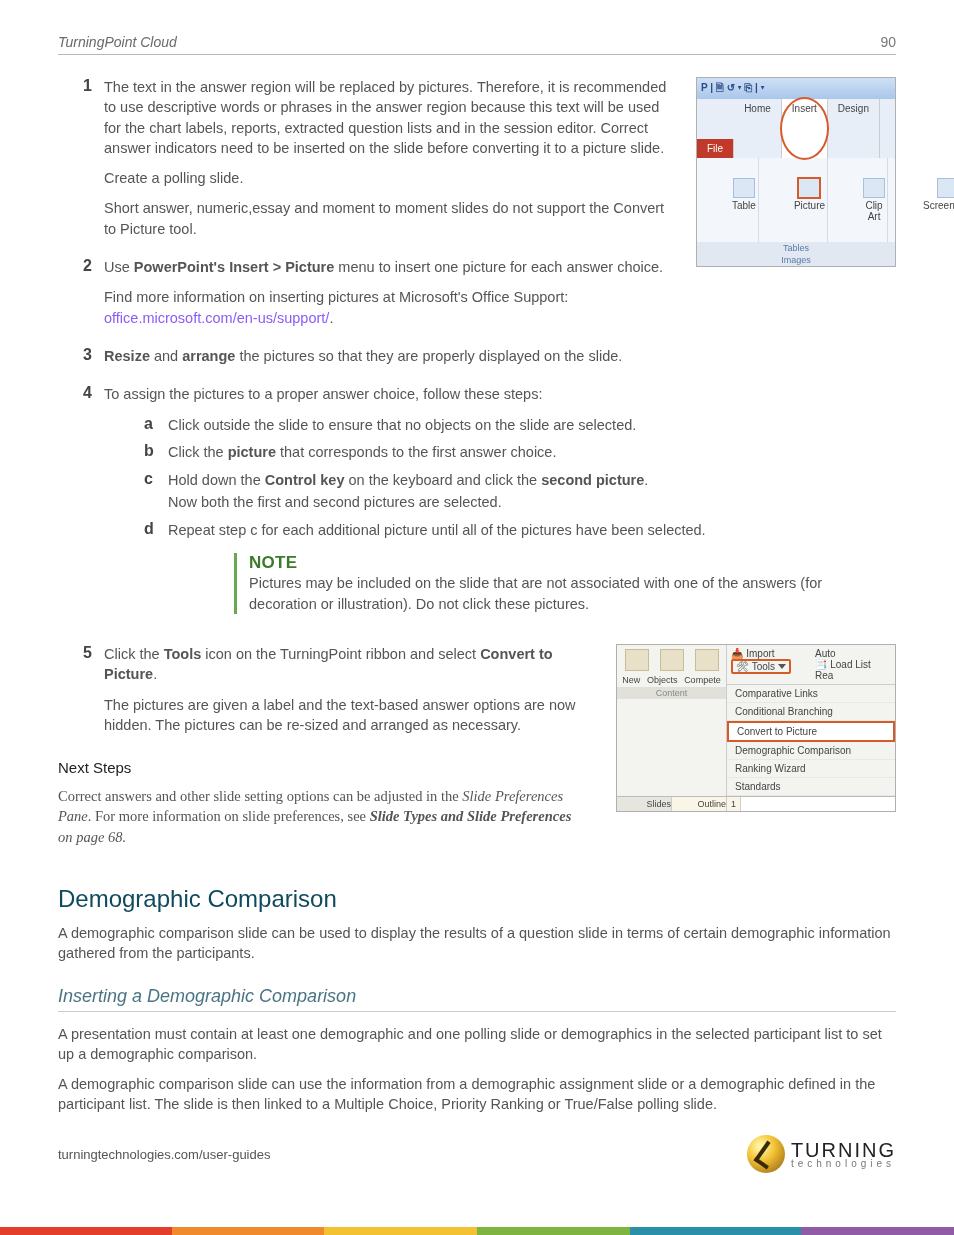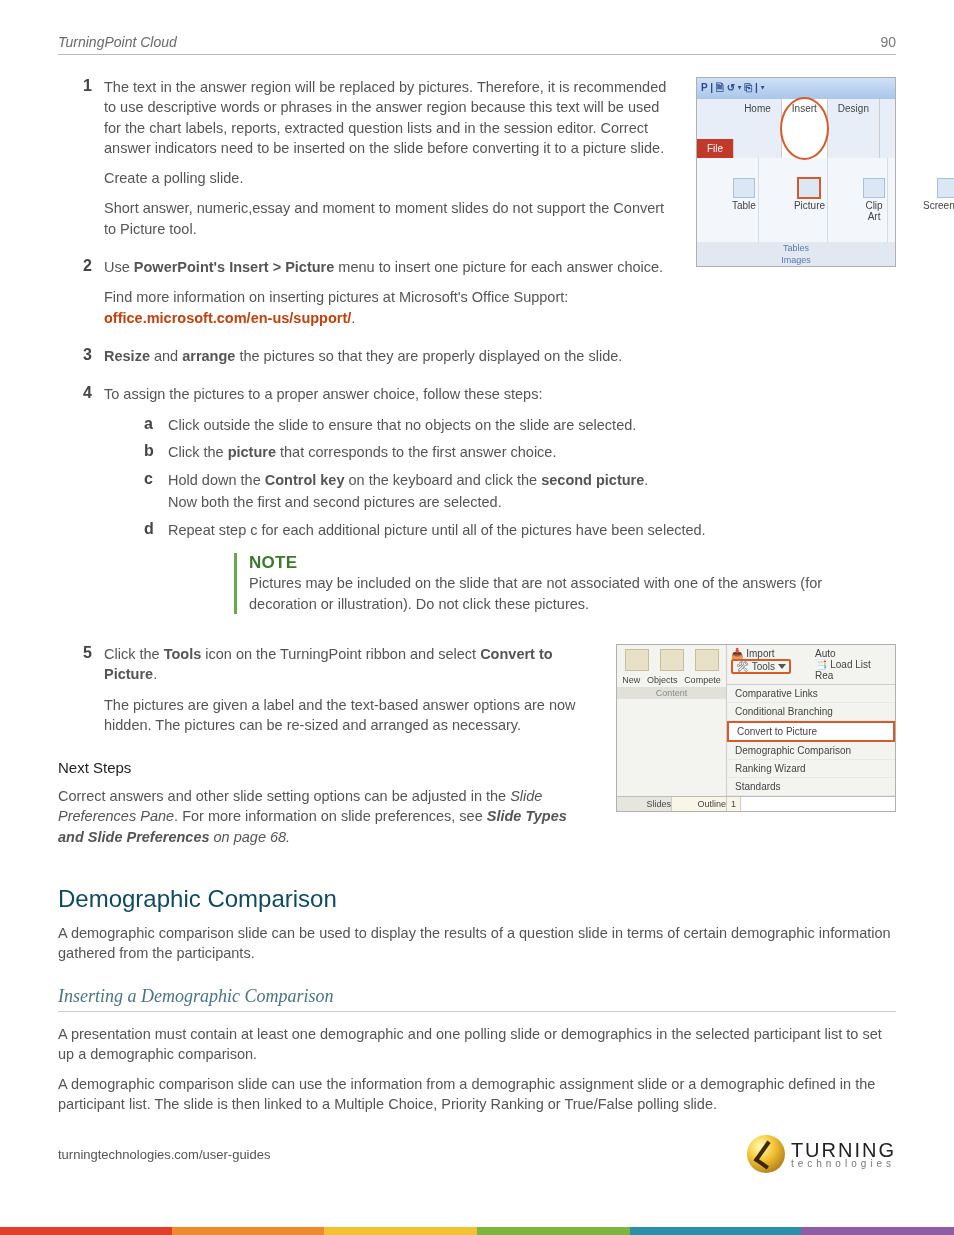--- a/index.html
+++ b/index.html
@@ -37,21 +37,21 @@
     flex: 0 0 38px;
     text-align: right;
     padding-right: 12px;
     font-weight: bold;
     font-family: "Trebuchet MS", Arial, sans-serif;
     color: #444;
     margin-left: 8px;
   }
   ol.steps > li > .body { flex: 1 1 auto; }
   .p { margin: 0 0 10px 0; line-height: 1.4; color: #555; font-size: 14.5px; }
-  .link { color: #c2410c; font-weight: bold; }
+  .link { color: #8b5cf6; }
   ol.sub { list-style: none; padding: 0; margin: 6px 0 0 40px; }
   ol.sub > li { display: flex; margin-bottom: 6px; }
   ol.sub > li > .lnum {
     flex: 0 0 24px;
     font-weight: bold;
     font-family: "Trebuchet MS", Arial, sans-serif;
     color: #444;
   }
   ol.sub > li > .lbody { flex: 1 1 auto; line-height: 1.5; color: #555; font-size: 14.5px; }
   .note {
@@ -140,21 +140,21 @@
     color: #222;
     margin: 14px 0 10px 0;
   }
   .h2 {
     font-family: "Trebuchet MS", Arial, sans-serif;
     font-size: 24px;
     color: #0f4a5e;
     margin: 28px 0 10px 0;
   }
   .h3 {
-    font-family: Liberation Serif, serif;
+    font-family: Liberation Sans, sans-serif;
     font-style: italic;
     font-size: 18px;
     color: #4a7384;
     border-bottom: 1px solid #ccc;
     padding-bottom: 4px;
     margin: 22px 0 12px 0;
   }
   .clearfix::after{content:"";display:table;clear:both;}
   .footer {
     position: absolute;
@@ -329,21 +329,21 @@
         <div class="body">
           <p class="p">
             <span>Click the </span><b>Tools</b><span> icon on the TurningPoint ribbon and select </span><b>Convert to Picture</b><span>.</span>
           </p>
           <p class="p">The pictures are given a label and the text-based answer options are now hidden. The pictures can be re-sized and arranged as necessary.</p>
         </div>
       </li>
     </ol>
 
     <div class="h-steps">Next Steps</div>
-    <p class="p" style="max-width:520px;">
+    <p class="p" style="max-width:520px;font-family:Liberation Serif, serif;">
       <span>Correct answers and other slide setting options can be adjusted in the </span><i>Slide Preferences Pane</i><span>. For more information on slide preferences, see </span><b><i>Slide Types and Slide Preferences</i></b><i> on page 68.</i>
     </p>
   </div>
 
   <div class="h2">Demographic Comparison</div>
   <p class="p">A demographic comparison slide can be used to display the results of a question slide in terms of certain demographic information gathered from the participants.</p>
 
   <div class="h3">Inserting a Demographic Comparison</div>
   <p class="p">A presentation must contain at least one demographic and one polling slide or demographics in the selected participant list to set up a demographic comparison.</p>
   <p class="p">A demographic comparison slide can use the information from a demographic assignment slide or a demographic defined in the participant list. The slide is then linked to a Multiple Choice, Priority Ranking or True/False polling slide.</p>

